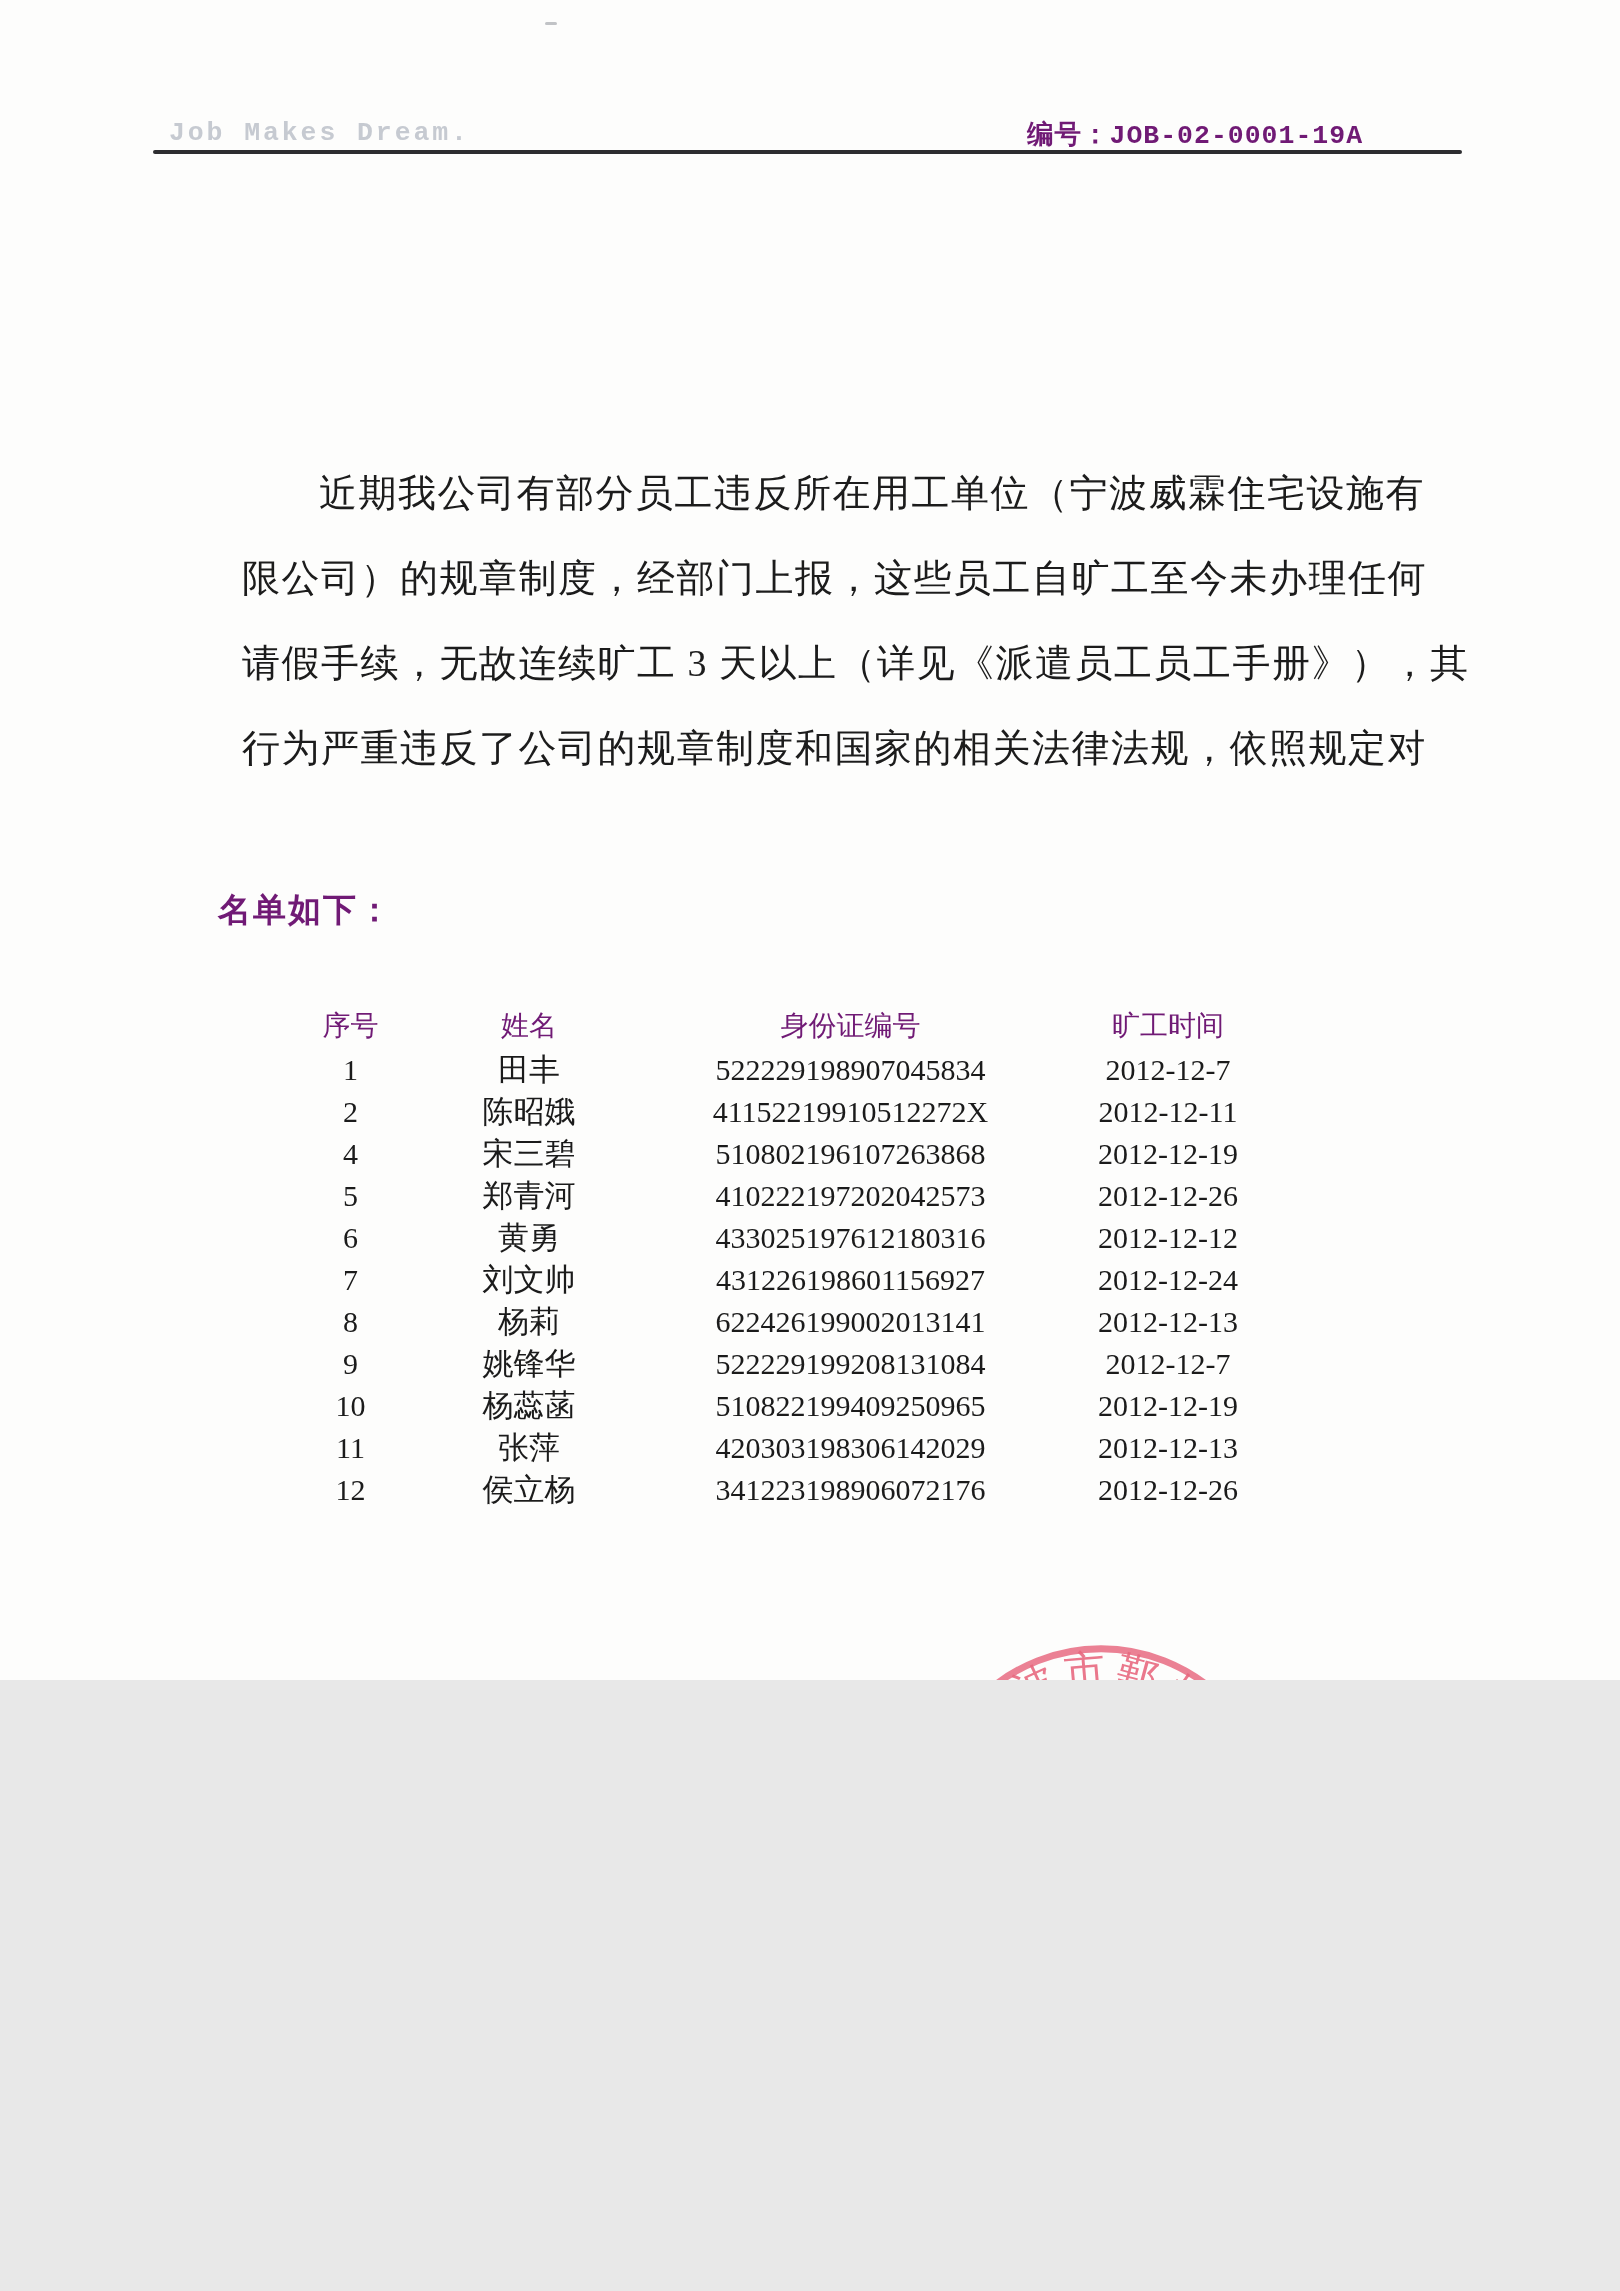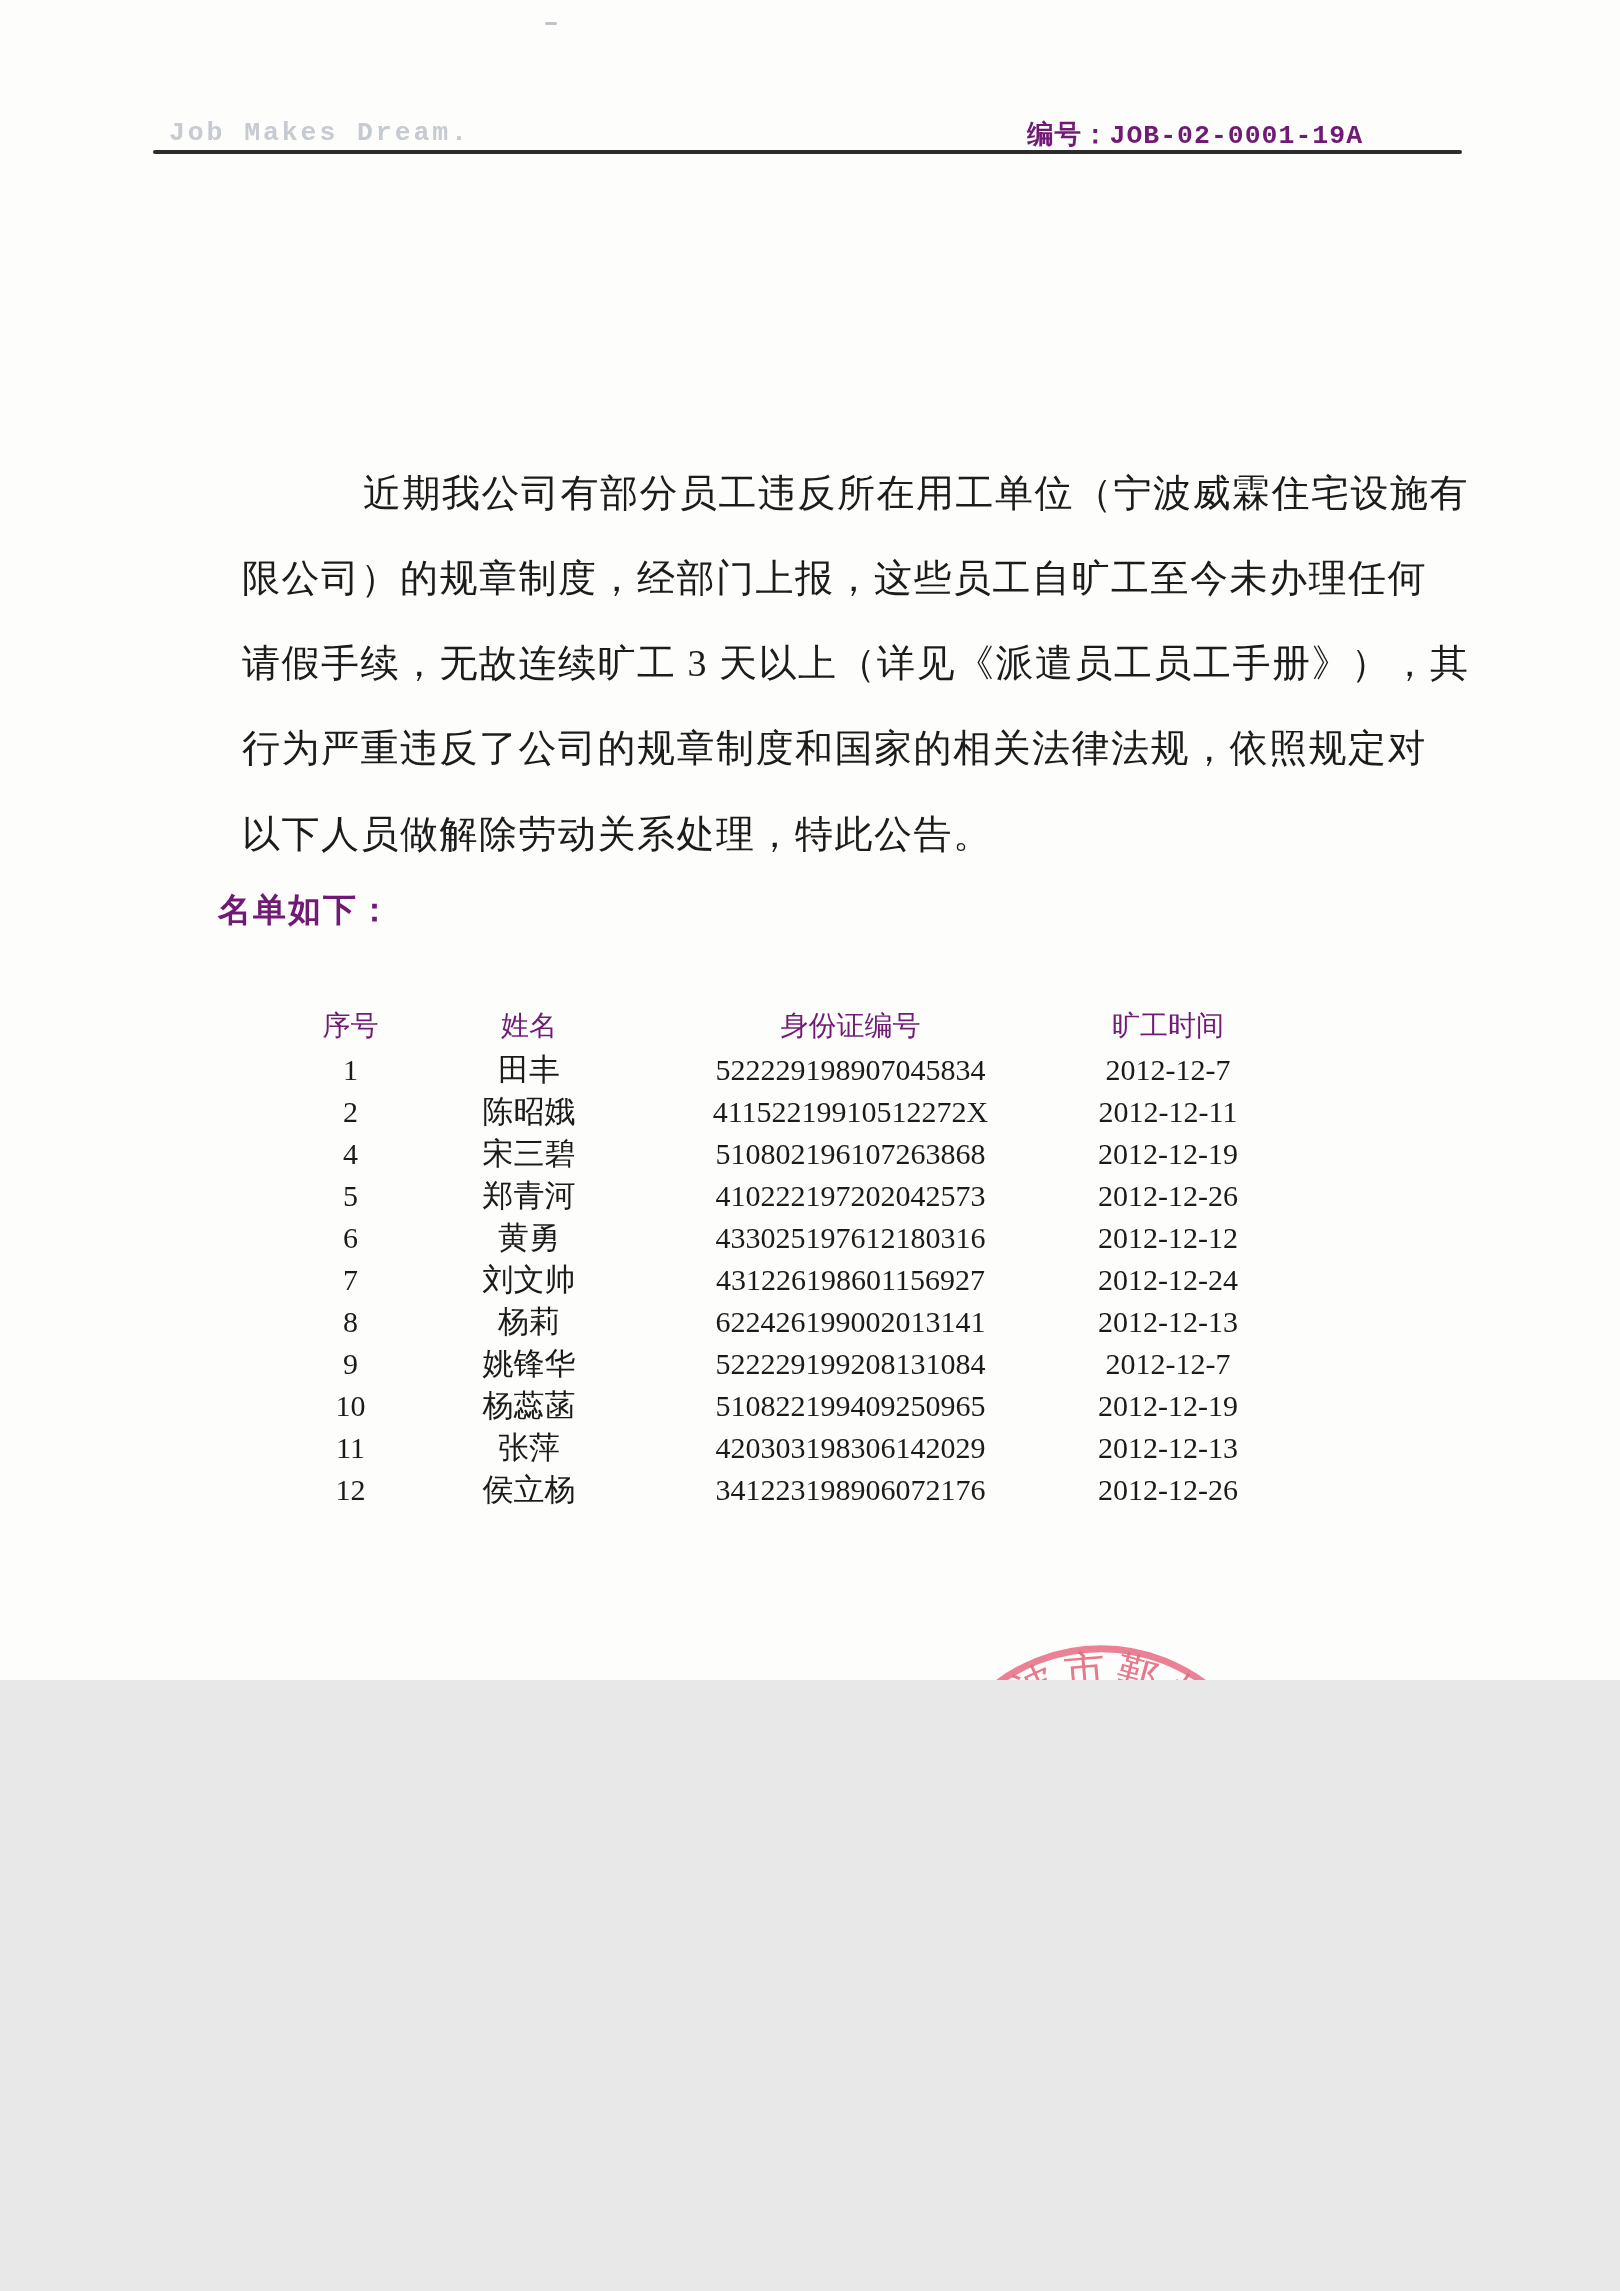--- a/index.html
+++ b/index.html
@@ -35,21 +35,21 @@
   .doc-title{
     position:absolute;left:0;top:289px;width:1620px;
     text-align:center;font-size:64px;font-weight:700;
     letter-spacing:9.8px;color:#181818;
   }
   
   .body-line{
     position:absolute;left:242px;height:49px;line-height:49px;
     font-size:38px;letter-spacing:1.5px;color:#1c1c1c;white-space:nowrap;
   }
-  .body-line.l1{left:319px;top:469px;margin-left:44px;}
+  .body-line.l1{left:319px;top:469px;}
   .body-line.l2{top:554px;}
   .body-line.l3{top:639px;}
   .body-line.l4{top:724px;}
   .body-line.l5{top:810px;}
   .list-label{
     position:absolute;left:218px;top:888px;
     font-size:33px;color:#701a75;letter-spacing:2px;font-weight:600;
   }
   
   .roster{position:absolute;left:282px;top:1002px;width:992px;}
@@ -86,21 +86,20 @@
 
   <div class="hdr-slogan">Job Makes Dream.</div>
   <div class="hdr-docno">编号：JOB-02-0001-19A</div>
   <div class="hdr-rule"></div>
 
 
   <div class="body-line l1">近期我公司有部分员工违反所在用工单位（宁波威霖住宅设施有</div>
   <div class="body-line l2">限公司）的规章制度，经部门上报，这些员工自旷工至今未办理任何</div>
   <div class="body-line l3">请假手续，无故连续旷工 3 天以上（详见《派遣员工员工手册》），其</div>
   <div class="body-line l4">行为严重违反了公司的规章制度和国家的相关法律法规，依照规定对</div>
-  <div class="body-line l5">以下人员做解除劳动关系处理，特此公告。</div>
 
   <div class="list-label">名单如下：</div>
 
   <div class="roster">
     <div class="t-row t-head">
       <div>序号</div>
       <div>姓名</div>
       <div>身份证编号</div>
       <div>旷工时间</div>
     </div>

